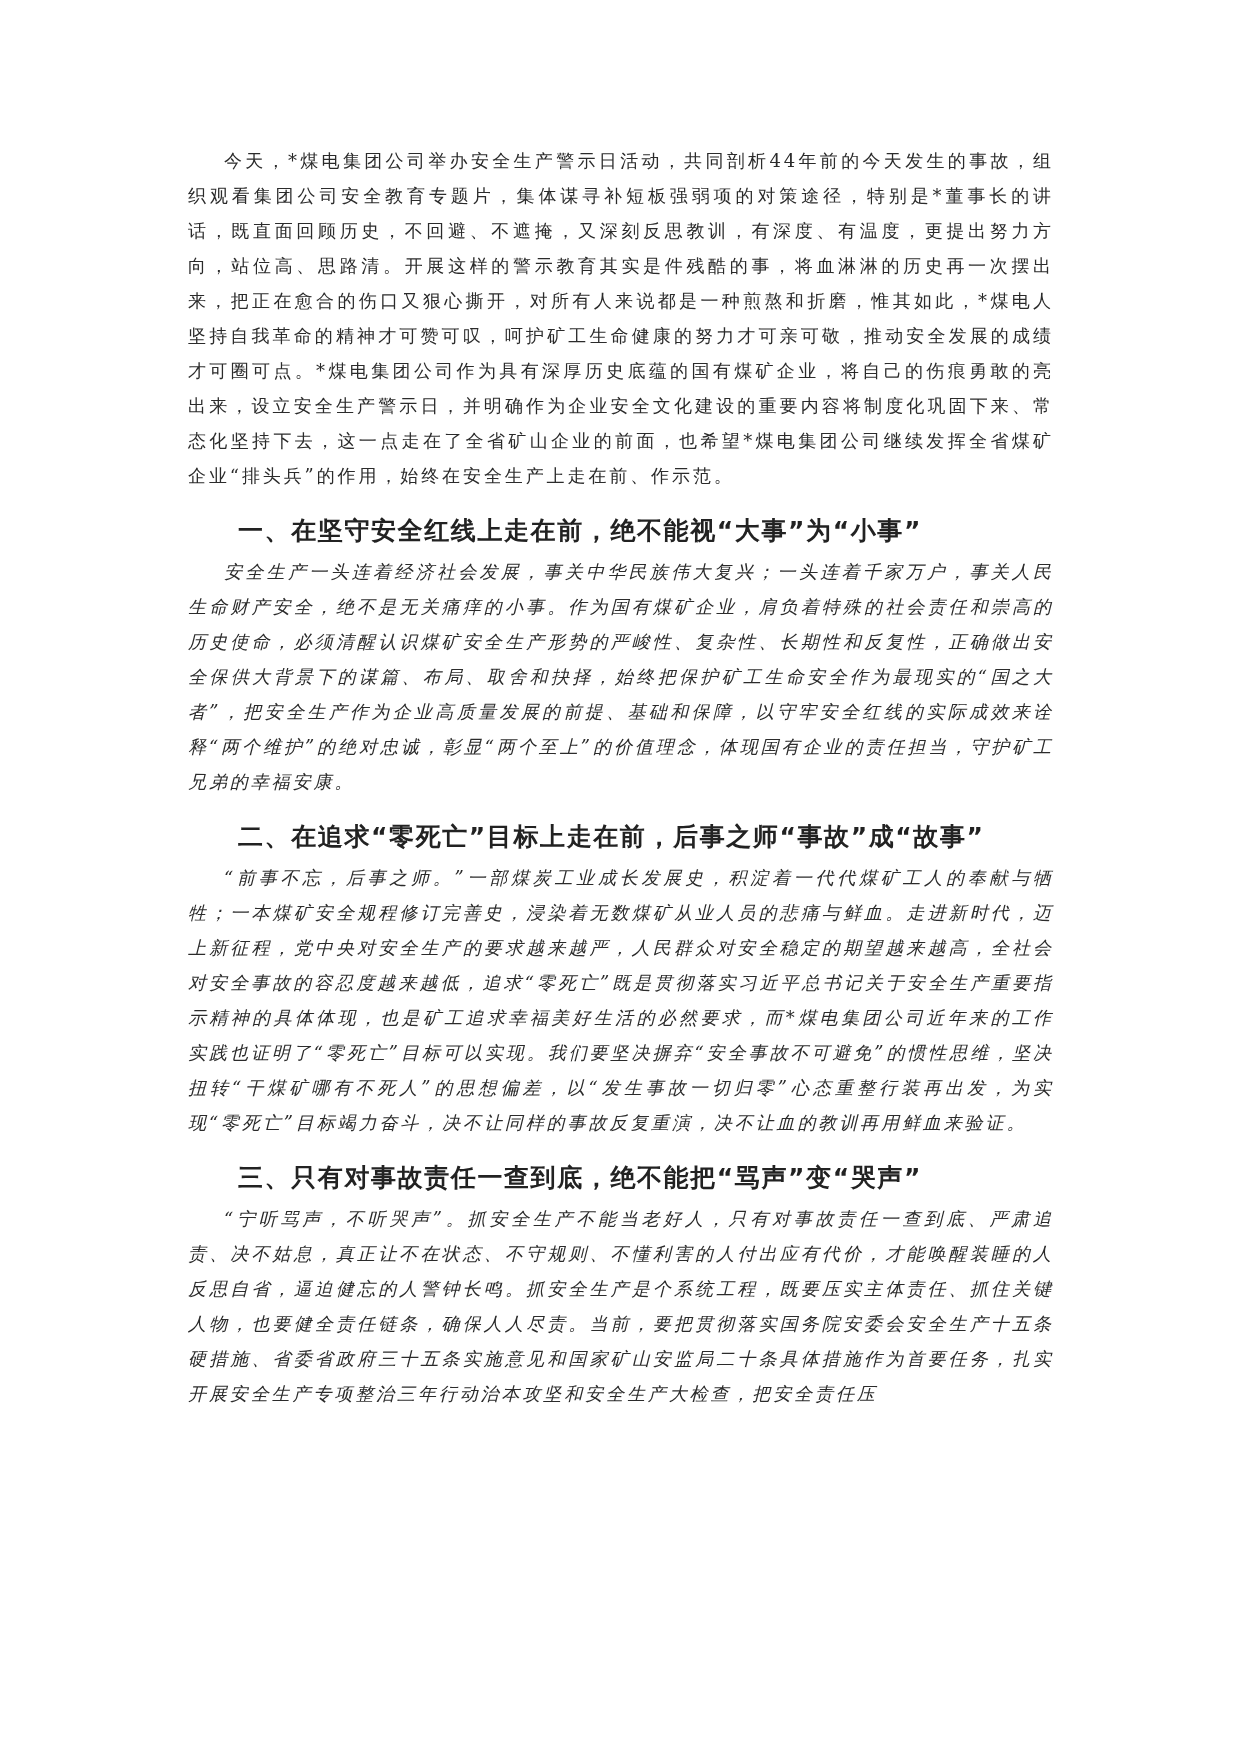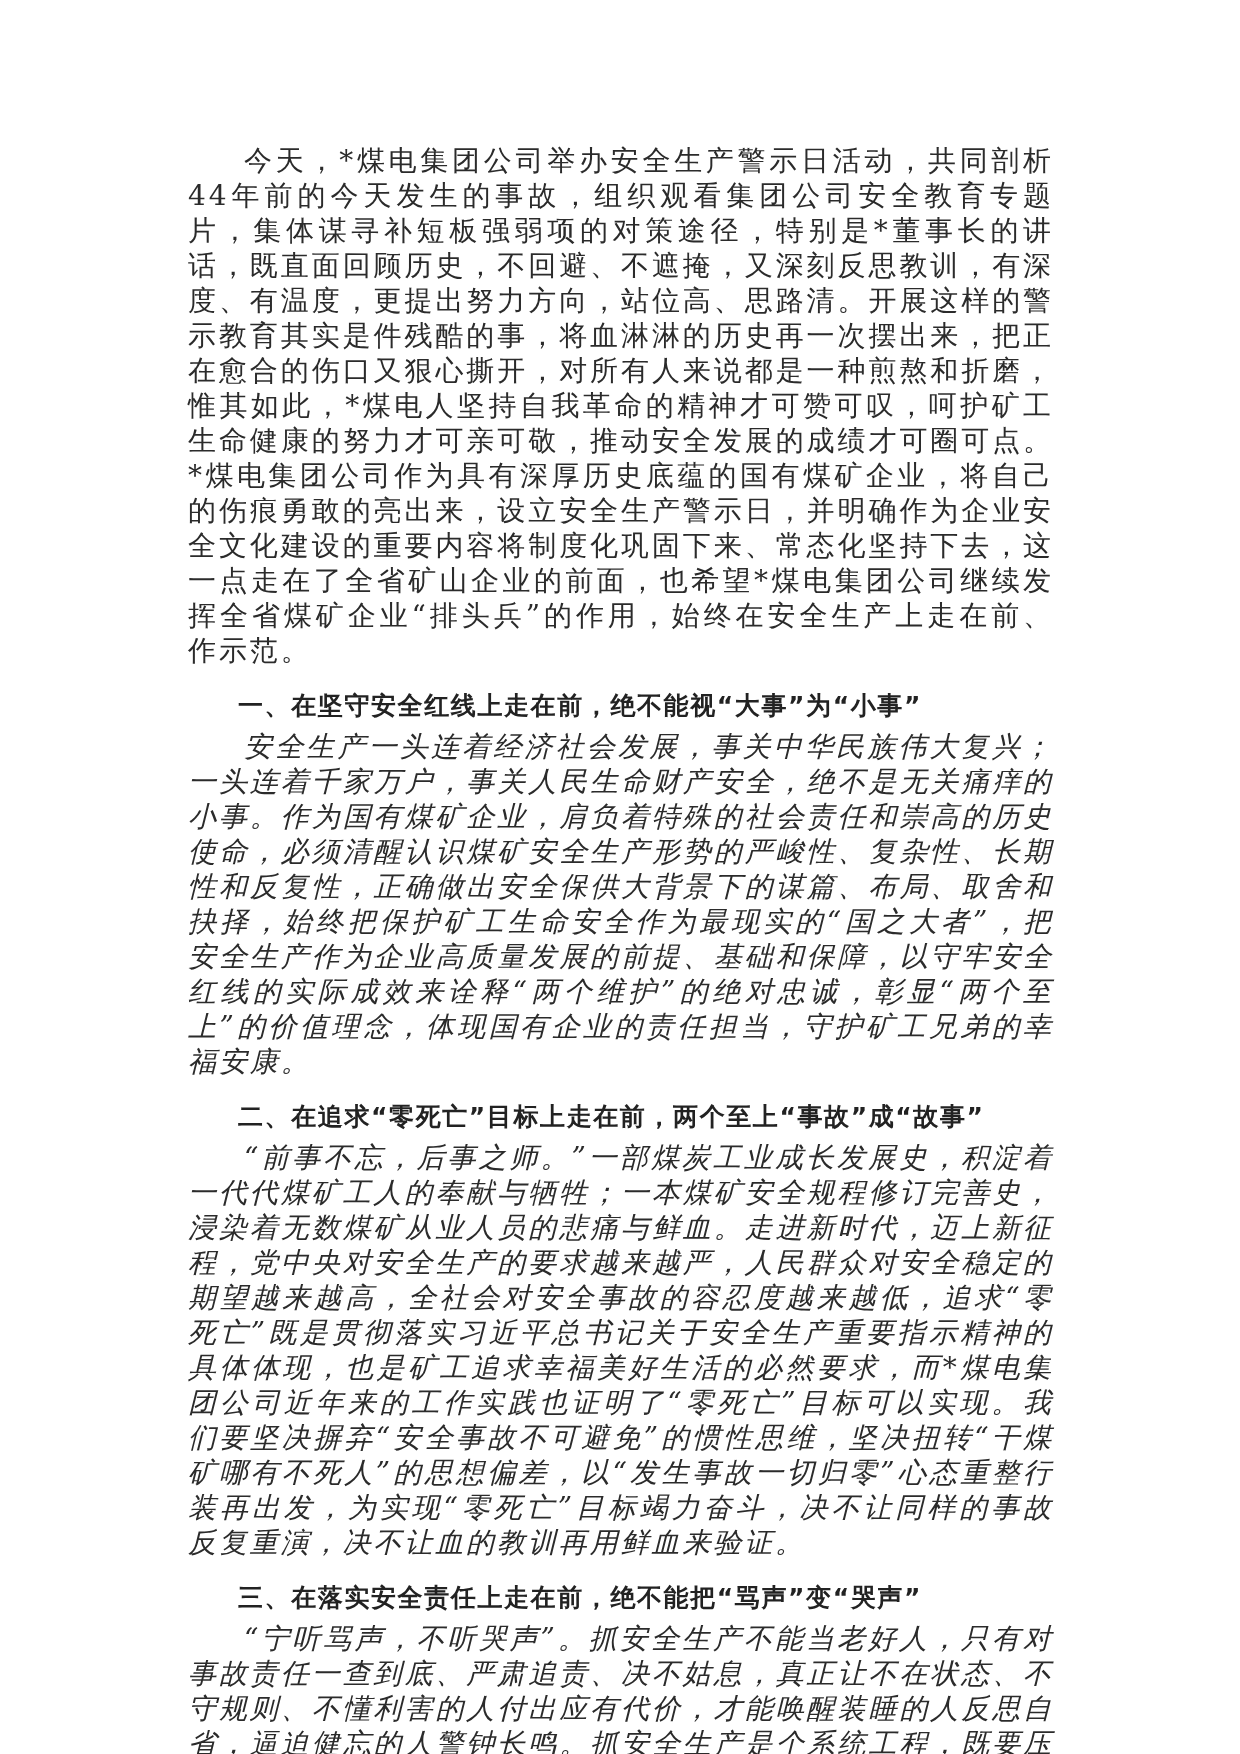--- a/index.html
+++ b/index.html
@@ -16,21 +16,21 @@
   .page {
     position: absolute;
     left: 188px;
     top: 143px;
     width: 866px;
     color: #2b2b2b;
     font-family: "DejaVu Serif", "Liberation Serif", serif;
   }
   .para {
     margin: 0;
-    font-size: 28px;
+    font-size: 18px;
     line-height: 35px;
     letter-spacing: 2.9px;
     text-indent: 2em;
     text-align: justify;
     text-justify: inter-character;
     font-weight: normal;
   }
   .heading {
     margin: 20px 0 6px 0;
     font-family: "DejaVu Sans", "Liberation Sans", sans-serif;
@@ -46,18 +46,18 @@
 </style>
 </head>
 <body>
 
 <div class="page">
   <p class="para">今天，*煤电集团公司举办安全生产警示日活动，共同剖析44年前的今天发生的事故，组织观看集团公司安全教育专题片，集体谋寻补短板强弱项的对策途径，特别是*董事长的讲话，既直面回顾历史，不回避、不遮掩，又深刻反思教训，有深度、有温度，更提出努力方向，站位高、思路清。开展这样的警示教育其实是件残酷的事，将血淋淋的历史再一次摆出来，把正在愈合的伤口又狠心撕开，对所有人来说都是一种煎熬和折磨，惟其如此，*煤电人坚持自我革命的精神才可赞可叹，呵护矿工生命健康的努力才可亲可敬，推动安全发展的成绩才可圈可点。*煤电集团公司作为具有深厚历史底蕴的国有煤矿企业，将自己的伤痕勇敢的亮出来，设立安全生产警示日，并明确作为企业安全文化建设的重要内容将制度化巩固下来、常态化坚持下去，这一点走在了全省矿山企业的前面，也希望*煤电集团公司继续发挥全省煤矿企业“排头兵”的作用，始终在安全生产上走在前、作示范。</p>
 
   <h2 class="heading">一、在坚守安全红线上走在前，绝不能视“大事”为“小事”</h2>
   <p class="para">安全生产一头连着经济社会发展，事关中华民族伟大复兴；一头连着千家万户，事关人民生命财产安全，绝不是无关痛痒的小事。作为国有煤矿企业，肩负着特殊的社会责任和崇高的历史使命，必须清醒认识煤矿安全生产形势的严峻性、复杂性、长期性和反复性，正确做出安全保供大背景下的谋篇、布局、取舍和抉择，始终把保护矿工生命安全作为最现实的“国之大者”，把安全生产作为企业高质量发展的前提、基础和保障，以守牢安全红线的实际成效来诠释“两个维护”的绝对忠诚，彰显“两个至上”的价值理念，体现国有企业的责任担当，守护矿工兄弟的幸福安康。</p>
 
-  <h2 class="heading">二、在追求“零死亡”目标上走在前，两个至上“事故”成“故事”</h2>
+  <h2 class="heading">二、在追求“零死亡”目标上走在前，后事之师“事故”成“故事”</h2>
   <p class="para">“前事不忘，后事之师。”一部煤炭工业成长发展史，积淀着一代代煤矿工人的奉献与牺牲；一本煤矿安全规程修订完善史，浸染着无数煤矿从业人员的悲痛与鲜血。走进新时代，迈上新征程，党中央对安全生产的要求越来越严，人民群众对安全稳定的期望越来越高，全社会对安全事故的容忍度越来越低，追求“零死亡”既是贯彻落实习近平总书记关于安全生产重要指示精神的具体体现，也是矿工追求幸福美好生活的必然要求，而*煤电集团公司近年来的工作实践也证明了“零死亡”目标可以实现。我们要坚决摒弃“安全事故不可避免”的惯性思维，坚决扭转“干煤矿哪有不死人”的思想偏差，以“发生事故一切归零”心态重整行装再出发，为实现“零死亡”目标竭力奋斗，决不让同样的事故反复重演，决不让血的教训再用鲜血来验证。</p>
 
-  <h2 class="heading">三、在落实安全责任上走在前，绝不能把“骂声”变“哭声”</h2>
+  <h2 class="heading">三、只有对事故责任一查到底，绝不能把“骂声”变“哭声”</h2>
   <p class="para">“宁听骂声，不听哭声”。抓安全生产不能当老好人，只有对事故责任一查到底、严肃追责、决不姑息，真正让不在状态、不守规则、不懂利害的人付出应有代价，才能唤醒装睡的人反思自省，逼迫健忘的人警钟长鸣。抓安全生产是个系统工程，既要压实主体责任、抓住关键人物，也要健全责任链条，确保人人尽责。当前，要把贯彻落实国务院安委会安全生产十五条硬措施、省委省政府三十五条实施意见和国家矿山安监局二十条具体措施作为首要任务，扎实开展安全生产专项整治三年行动治本攻坚和安全生产大检查，把安全责任压</p>
 </div>
 
 </body></html>

